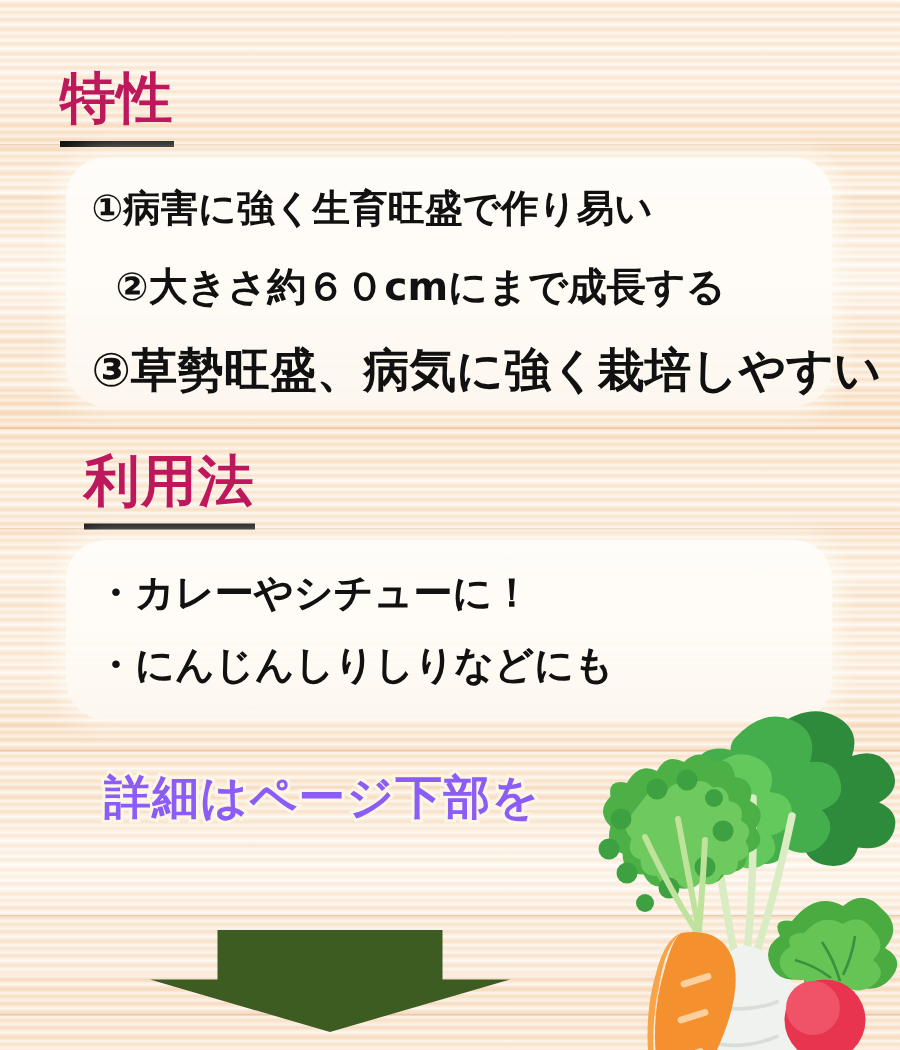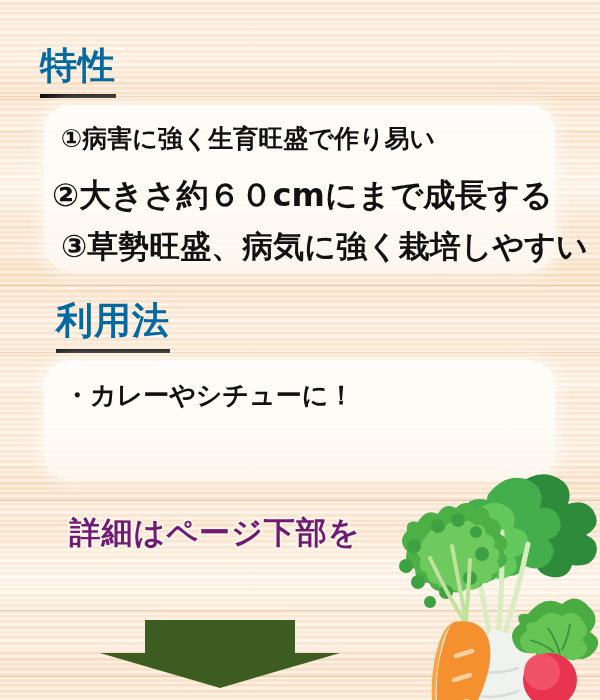--- a/index.html
+++ b/index.html
@@ -34,41 +34,41 @@
         rgba(255,255,255,0.20) 130px),
       linear-gradient(180deg,#fdf3e8 0%,#fae2c9 12%,#fdf2e6 26%,#f8ddc0 40%,
                               #fdf0e2 55%,#f9e0c6 70%,#fdf4ea 84%,#f7dcc0 100%);
   }
   .plank{
     position:absolute;left:0;right:0;height:1px;
     background:rgba(214,170,126,0.45);
   }
   
   .heading{
-    position:absolute;color:#0369a1;font-weight:bold;
+    position:absolute;color:#be185d;font-weight:bold;
     letter-spacing:1px;white-space:nowrap;
   }
   .heading .txt{display:inline-block;padding-bottom:3px;border-bottom:4px solid #111;}
   
   .card{
     position:absolute;border-radius:26px;
     background:linear-gradient(180deg,
       rgba(255,253,250,0.97) 0%,
       rgba(255,252,247,0.94) 45%,
       rgba(253,248,241,0.93) 100%);
     box-shadow:0 0 14px 6px rgba(255,253,248,0.55);
   }
   .card .line{
     position:absolute;white-space:nowrap;color:#111;font-weight:bold;
   }
   
   .cta{
     position:absolute;left:0;right:0;text-align:center;
     font-weight:bold;line-height:1.22;white-space:nowrap;
-    color:#701a75;
+    color:#8b5cf6;
     -webkit-text-stroke:4px #fdf6e4;
     paint-order:stroke fill;
     letter-spacing:1px;
   }
   .cta .l{display:block;}
   
   .arrow{position:absolute;}
   
   .veg{position:absolute;}
 </style>
@@ -84,30 +84,31 @@
   <div class="plank" style="top:500px;"></div>
   <div class="plank" style="top:610px;"></div>
   <div class="plank" style="top:676px;"></div>
 
   <div class="heading" style="left:40px;top:41px;font-size:37px;">
     <span class="txt">特性</span>
   </div>
 
   <div class="card" style="left:44px;top:105px;width:511px;height:166px;">
     <div class="line" style="left:17px;top:17px;font-size:25px;">①病害に強く生育旺盛で作り易い</div>
-    <div class="line" style="left:8px;top:69px;font-size:32px;">②大きさ約６０cmにまで成長する</div>
+    <div class="line" style="left:33px;top:69px;font-size:26px;">②大きさ約６０cmにまで成長する</div>
     <div class="line" style="left:17px;top:121px;font-size:31px;">③草勢旺盛、病気に強く栽培しやすい</div>
   </div>
 
   <div class="heading" style="left:56px;top:296px;font-size:37px;">
     <span class="txt">利用法</span>
   </div>
 
   <div class="card" style="left:44px;top:360px;width:511px;height:120px;font-family:Liberation Serif, serif;">
     <div class="line" style="left:20px;top:18px;font-size:26px;">・カレーやシチューに！</div>
+    <div class="line" style="left:20px;top:66px;font-size:26px;">・にんじんしりしりなどにも</div>
   </div>
 
   <div class="cta" style="top:514px;font-size:31px;width:430px;">
     <span class="l">詳細はページ下部を</span>
   </div>
 
   <svg class="arrow" style="left:100px;top:620px;" width="240" height="68" viewBox="0 0 240 68">
     <polygon points="45,0 195,0 195,33 240,33 120,68 0,33 45,33" fill="#3d5c22"></polygon>
   </svg>
 

